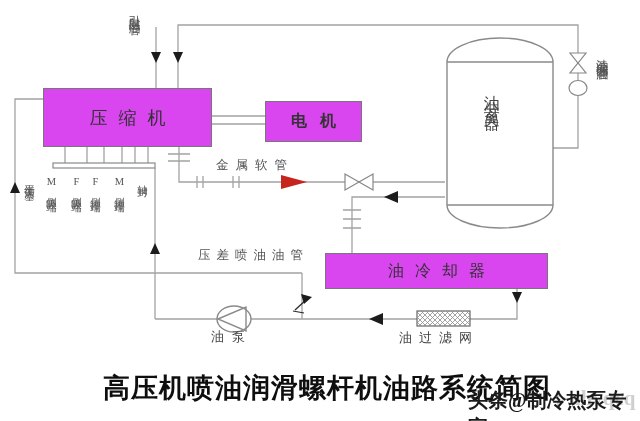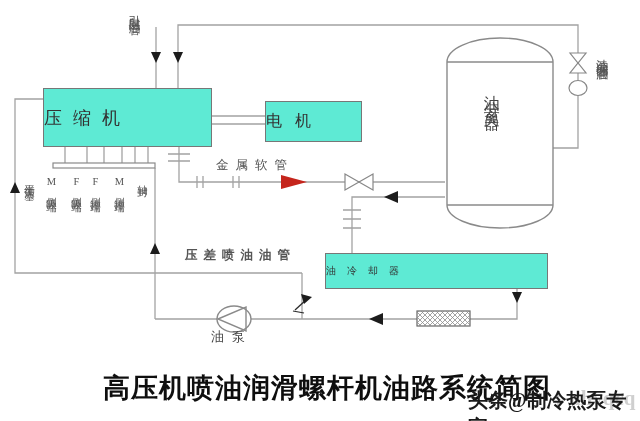--- a/index.html
+++ b/index.html
@@ -1,20 +1,20 @@
 <!DOCTYPE html>
 <html><head>
 <meta charset="utf-8">
 <style>
   html,body{margin:0;padding:0;background:#ffffff;}
   #canvas{position:relative;width:640px;height:421px;background:#ffffff;overflow:hidden;
           font-family:"Liberation Serif","DejaVu Serif",serif;}
   svg{position:absolute;left:0;top:0;}
-  .box{position:absolute;border:1.5px solid #777;background:#5eead4;display:flex;
-       align-items:center;justify-content:flex-start;color:#333;}
+  .box{position:absolute;border:1.5px solid #777;background:#d946ef;display:flex;
+       align-items:center;justify-content:center;color:#333;}
   .label{position:absolute;color:#555;white-space:nowrap;line-height:1.05;text-align:right;}
   .vert{writing-mode:vertical-lr;text-orientation:upright;}
   .port{font-size:10.5px;letter-spacing:2px;color:#555;}
   .pipe-label{font-size:12.5px;}
   #title{position:absolute;left:103px;top:370px;font-size:27px;font-weight:700;
          color:#0e0e0e;letter-spacing:1px;z-index:5;}
   #wm-faint{position:absolute;left:548px;top:372px;font-size:21px;font-weight:700;
             color:#cfcfcf;z-index:4;margin-top:12px;}
   #wm-badge{position:absolute;left:468px;top:387px;font-size:20px;font-weight:700;
             color:#1b1b1b;z-index:6;}
@@ -90,40 +90,41 @@
       <polygon points="512,292 522,292 517,303"></polygon>
       <polygon points="383,313 383,325 369,319"></polygon>
     </g>
     <polygon points="281,175 307,182 281,189" fill="#c5251c"></polygon>
   </svg>
 
   <div class="box" style="left:43px;top:88px;width:167px;height:57px;">
     <span style="font-size:18px;letter-spacing:11px;margin-right:-11px;">压缩机</span>
   </div>
 
-  <div class="box" style="left:265px;top:101px;width:95px;height:39px;">
+  <div class="box" style="left:265px;top:101px;width:95px;height:39px;font-weight:bold;">
     <span style="font-size:16px;letter-spacing:13px;margin-right:-13px;">电机</span>
   </div>
 
   <div class="box" style="left:325px;top:253px;width:221px;height:34px;">
-    <span style="font-size:10px;letter-spacing:11px;margin-right:-11px;">油冷却器</span>
+    <span style="font-size:16px;letter-spacing:11px;margin-right:-11px;">油冷却器</span>
   </div>
 
   <div class="label vert" style="left:483px;top:82px;font-size:16px;letter-spacing:7px;color:#444;">油分离器</div>
 
   <div class="label vert pipe-label" style="left:128px;top:6px;letter-spacing:2px;font-size:12px;">引射回油管</div>
 
   <div class="label vert pipe-label" style="left:595px;top:49px;letter-spacing:1.5px;">油分二次回油管</div>
 
   <div class="label pipe-label" style="left:216px;top:159px;letter-spacing:7px;">金属软管</div>
 
-  <div class="label pipe-label" style="left:185px;top:249px;letter-spacing:6px;font-weight:bold;">压差喷油油管</div>
+  <div class="label pipe-label" style="left:198px;top:249px;letter-spacing:6px;">压差喷油油管</div>
 
   <div class="label" style="left:211px;top:330px;font-size:13px;letter-spacing:8px;color:#444;">油泵</div>
 
+  <div class="label" style="left:399px;top:331px;font-size:13px;letter-spacing:7px;color:#444;">油过滤网</div>
 
   <div class="label vert port" style="left:24px;top:176px;">平衡活塞</div>
   <div class="label vert port" style="left:46px;top:176px;">M侧吸端</div>
   <div class="label vert port" style="left:71px;top:176px;">F侧吸端</div>
   <div class="label vert port" style="left:90px;top:176px;">F侧排端</div>
   <div class="label vert port" style="left:114px;top:176px;">M侧排端</div>
   <div class="label vert port" style="left:137px;top:176px;">轴封</div>
 
   <div id="title">高压机喷油润滑螺杆机油路系统简图</div>
   <div id="wm-faint">：nhyqcq</div>

